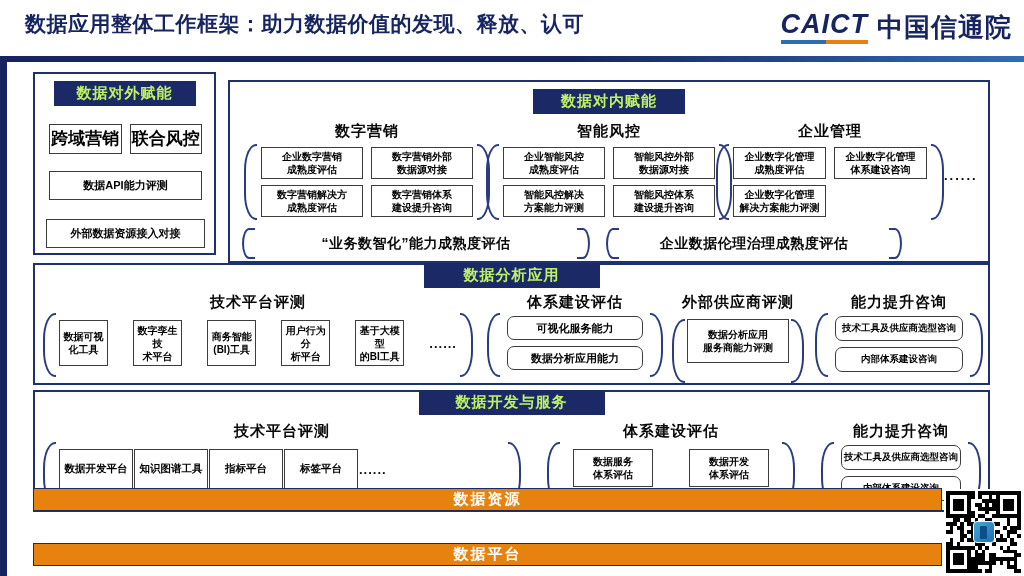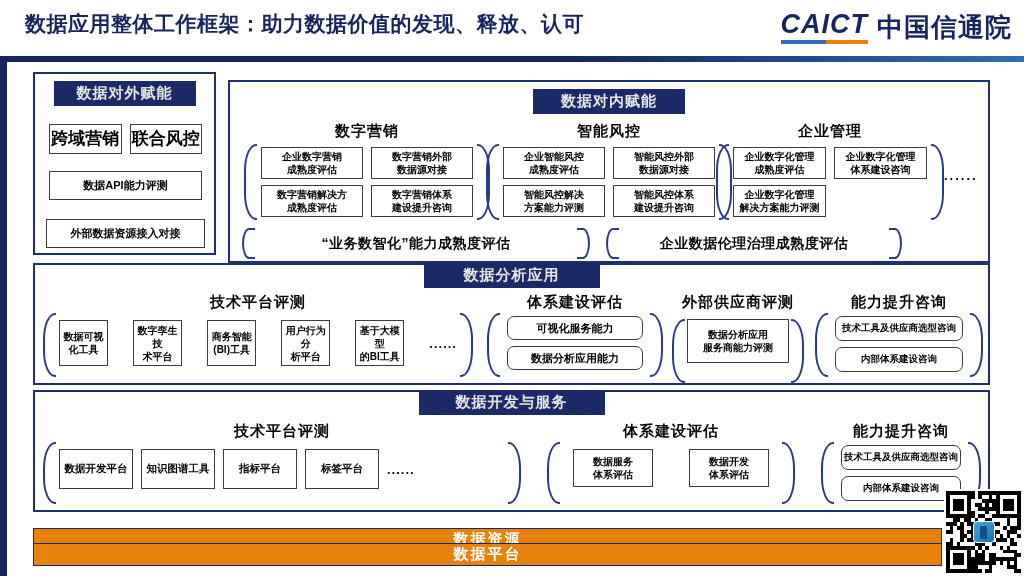--- a/index.html
+++ b/index.html
@@ -14,21 +14,21 @@
   .caict { font-size:27px; font-weight:800; font-style:italic; color:#16245f; letter-spacing:1px; line-height:1; }
   .caict-underline { height:4px; margin-top:2px; background:linear-gradient(90deg,#2e6db4 0 52%,#e8820e 52% 100%); }
   .logo-cn { font-size:26px; font-weight:700; color:#16245f; letter-spacing:1px; }
 
   .divider { position:absolute; left:0; top:56px; width:1024px; height:6px;
              background:linear-gradient(90deg,#16245f 0 55%,#2f6db5 100%); }
   .leftbar { position:absolute; left:0; top:62px; width:7px; height:514px; background:#16245f; }
 
   
   .panel { position:absolute; background:#fff; border:2px solid #1f3070; }
-  .badge { position:absolute; left:50%; transform:translateX(-50%); background:#1b2a66; color:#e5e5e5;
+  .badge { position:absolute; left:50%; transform:translateX(-50%); background:#1b2a66; color:#bef264;
            font-weight:700; font-size:15px; display:flex; align-items:center; justify-content:center; letter-spacing:1px; }
 
   
   .bx { background:#fff; border:1.2px solid #3c3c3c; display:flex; align-items:center; justify-content:center;
         text-align:center; font-weight:700; color:#000; white-space:pre-line; line-height:1.3; }
 
   
   .g-brk { position:relative; }
   .brk-l,.brk-r { position:absolute; top:0; bottom:0; width:13px; border:2px solid #2b3b80; }
   .brk-l { left:0; border-right:0; border-radius:12px 0 0 12px / 26px 0 0 26px; }
@@ -68,29 +68,29 @@
 
   .p-ana { left:33px; top:263px; width:957px; height:122px; }
   .p-ana .badge { top:-2px; width:176px; height:25px; }
   .ana-tech .hrow { gap:25px; }
   .ana-tech .bx { width:70px; height:46px; font-size:10px; }
   .ana-vendor .bx { width:102px; height:44px; font-size:10px; margin:6px auto 0; }
   .consult .vcol .bx { height:25px; font-size:9.5px; }
 
   .p-dev { left:33px; top:390px; width:957px; height:122px; }
   .p-dev .badge { top:-2px; width:186px; height:25px; }
-  .dev-tech .hrow { gap:8px; }
+  .dev-tech .hrow { gap:1px; }
   .dev-tech .bx { width:74px; height:40px; font-size:10.5px; }
   .dev-sys .hrow { justify-content:space-between; padding:7px 26px 0; }
   .dev-sys .bx { width:80px; height:38px; font-size:10px; }
 
   
   .obar { position:absolute; left:33px; width:909px; height:23px; background:#e8820e; border:1.6px solid #1b2a66;
           display:flex; align-items:center; justify-content:center; color:#fff; font-weight:700; font-size:15px; letter-spacing:2px; }
-  .obar-1 { top:528px; } .obar-2 { top:543px; }
+  .obar-1 { top:488px; } .obar-2 { top:543px; }
 
   
   .qr { position:absolute; left:944px; top:489px; width:79px; height:86px; background:#fff; padding:2px; }
   .qr-grid { display:grid; width:100%; height:100%; grid-template-columns:repeat(21,1fr); grid-template-rows:repeat(21,1fr); }
   .qr-grid i { display:block; }
   .qr-grid i.b { background:#000; }
   .qr-icon { position:absolute; left:50%; top:50%; transform:translate(-50%,-50%); width:22px; height:22px;
              background:linear-gradient(135deg,#4aa8d8,#1d6fae); border:1px solid #fff; border-radius:4px; }
   .qr-icon::after { content:""; position:absolute; left:6px; top:4px; width:7px; height:13px; background:#0d4f86; border-radius:1px; }
 </style>

